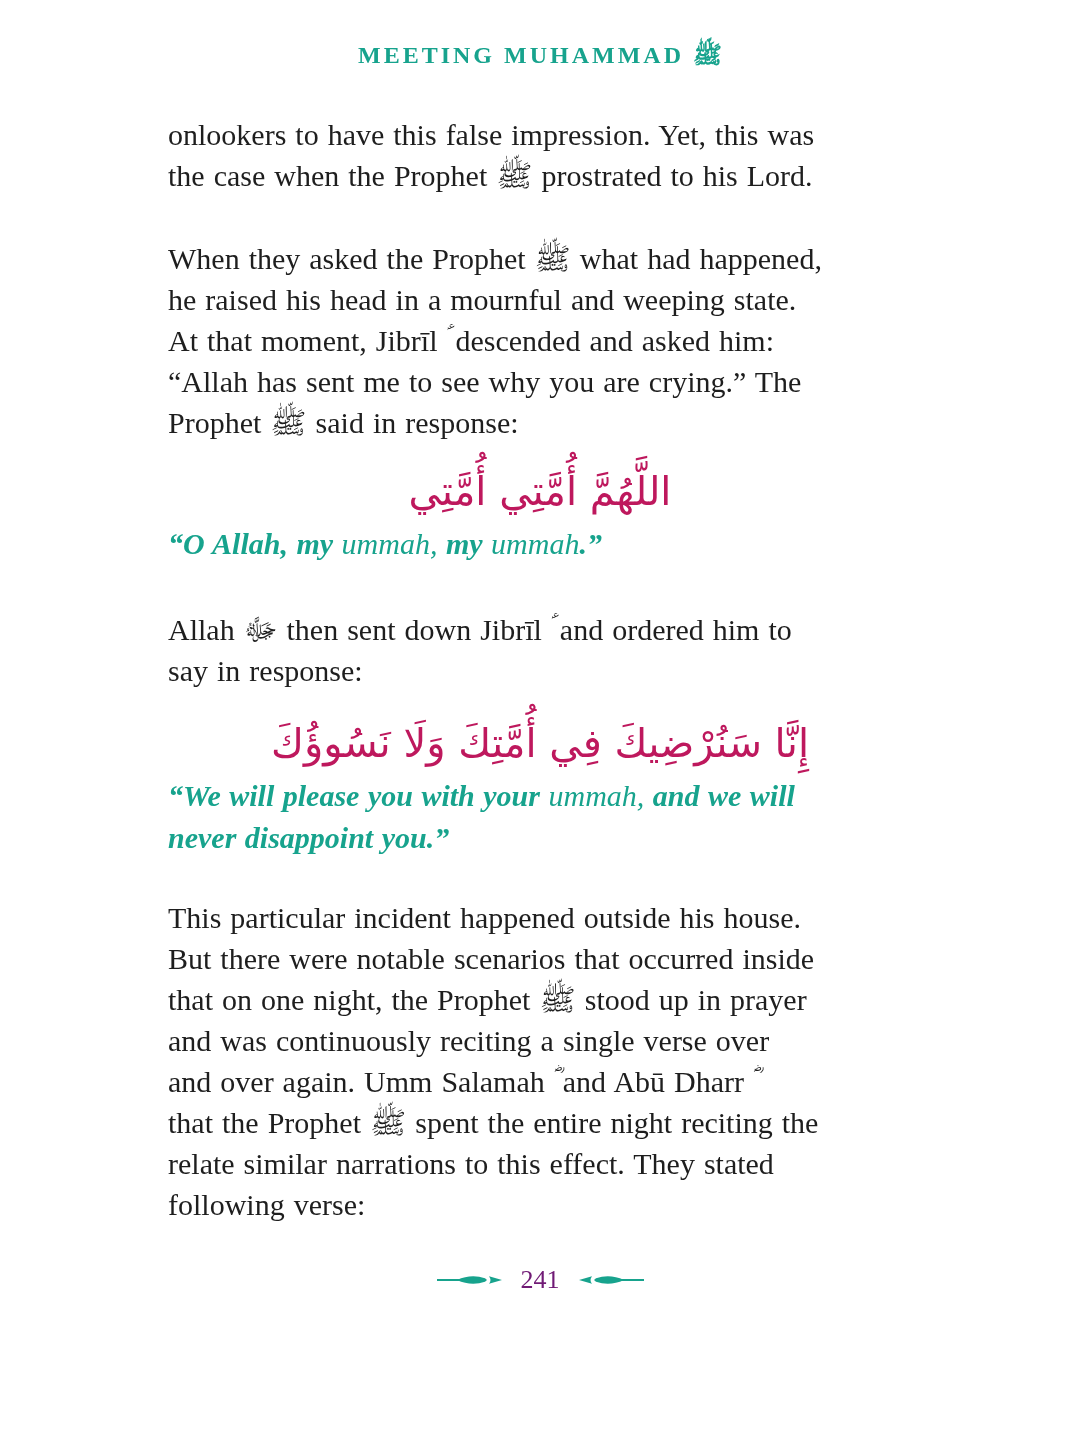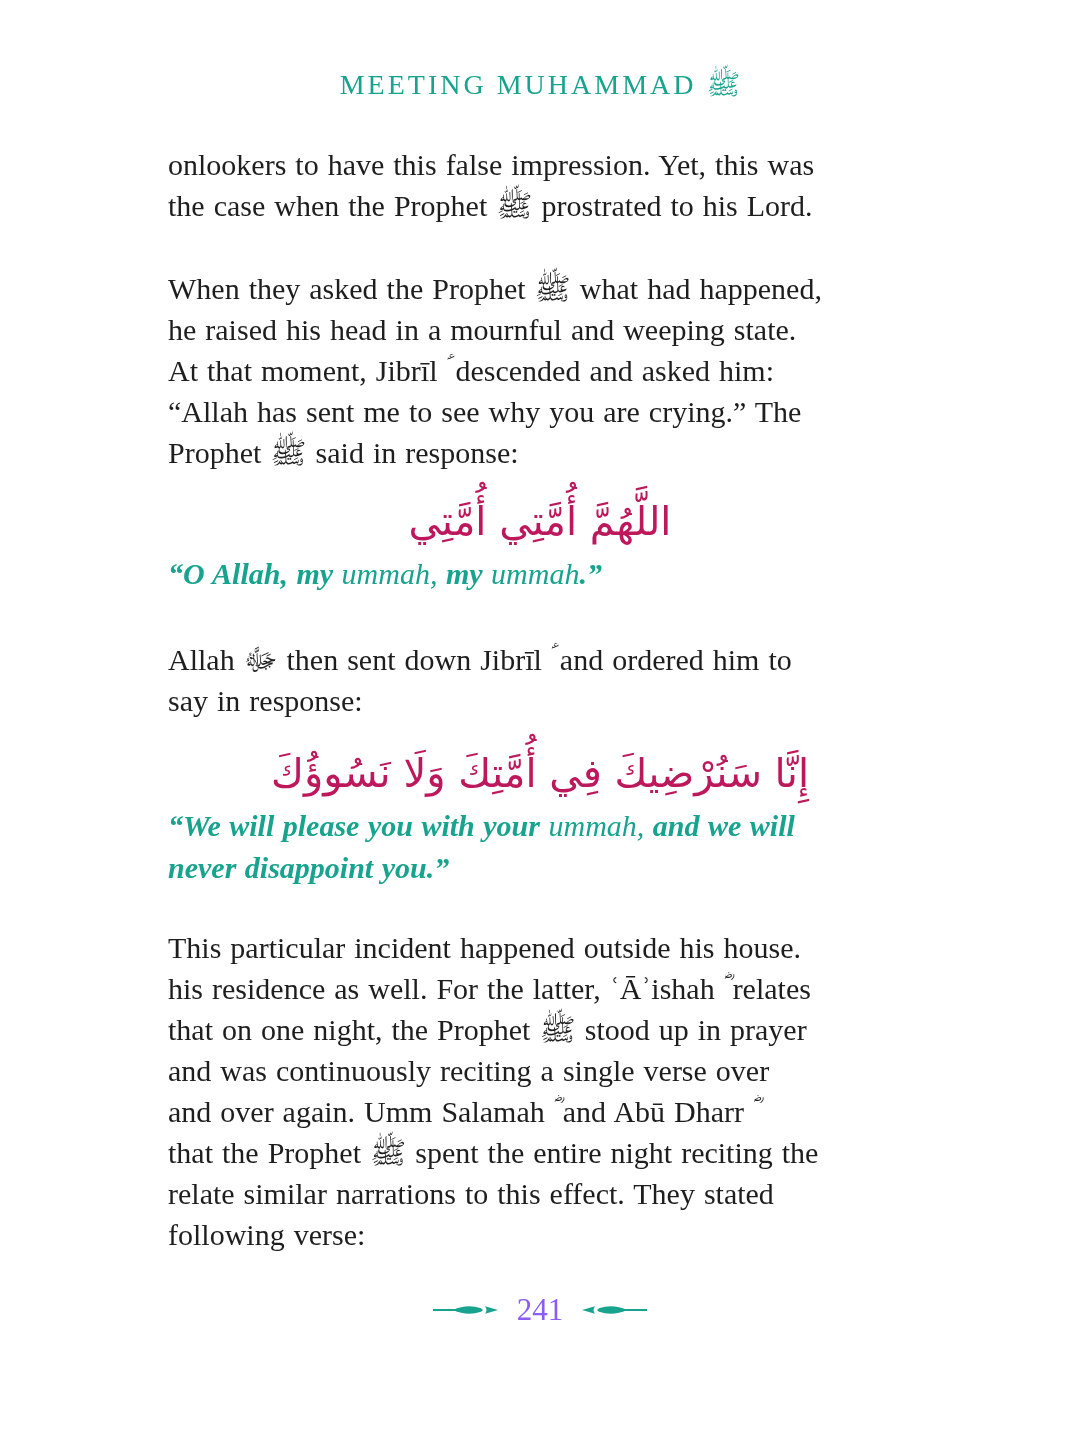--- a/index.html
+++ b/index.html
@@ -7,27 +7,27 @@
     position: relative;
     width: 1080px;
     height: 1440px;
     margin: 0 auto;
     background: #ffffff;
     font-family: "Liberation Serif", serif;
     color: #1e1e1e;
     overflow: hidden;
   }
   .running-header {
-    padding-top: 70px;
+    padding-top: 40px;
     text-align: center;
-    font-size: 28px;
+    font-size: 24px;
     line-height: 30px;
     letter-spacing: 3px;
     color: #17a38d;
-    font-weight: 400;
+    font-weight: 700;
   }
   .content {
     width: 744px;
     margin: 0 auto;
   }
   .para {
     font-size: 30px;
     line-height: 41px;
     word-spacing: 1.5px;
   }
@@ -59,23 +59,23 @@
   .verse-translation .seg.em { font-weight: 400; }
   .page-footer {
     margin-top: 38px;
     display: flex;
     align-items: center;
     justify-content: center;
     gap: 18px;
     color: #17a38d;
   }
   .page-number {
-    font-size: 31px;
+    font-size: 26px;
     line-height: 34px;
-    color: #8b5cf6;
+    color: #701a75;
   }
   .ornament { display: block; }
   .ornament.flip { transform: scaleX(-1); }
   .ornament line { stroke: #17a38d; stroke-width: 2; }
   .ornament path { fill: #17a38d; }
 </style>
 </head>
 <body>
 
 <div class="page">
@@ -110,21 +110,21 @@
 
     <div class="arabic-verse arabic-2">إِنَّا سَنُرْضِيكَ فِي أُمَّتِكَ وَلَا نَسُوؤُكَ</div>
 
     <div class="verse-translation">
         <div class="line"><span class="seg">“We will please you with your </span><span class="seg em">ummah,</span><span class="seg"> and we will</span></div>
         <div class="line"><span class="seg">never disappoint you.”</span></div>
       </div>
 
     <div class="para para4">
         <div class="line">This particular incident happened outside his house.</div>
-        <div class="line">his residence as well. For the latter, ʿĀʾishah ؓ relates</div>
+        <div class="line">But there were notable scenarios that occurred inside</div>
         <div class="line">that on one night, the Prophet ﷺ stood up in prayer</div>
         <div class="line">and was continuously reciting a single verse over</div>
         <div class="line">and over again. Umm Salamah ؓ and Abū Dharr ؓ</div>
         <div class="line">that the Prophet ﷺ spent the entire night reciting the</div>
         <div class="line">relate similar narrations to this effect. They stated</div>
         <div class="line last">following verse:</div>
       </div>
 
   </div>
 

